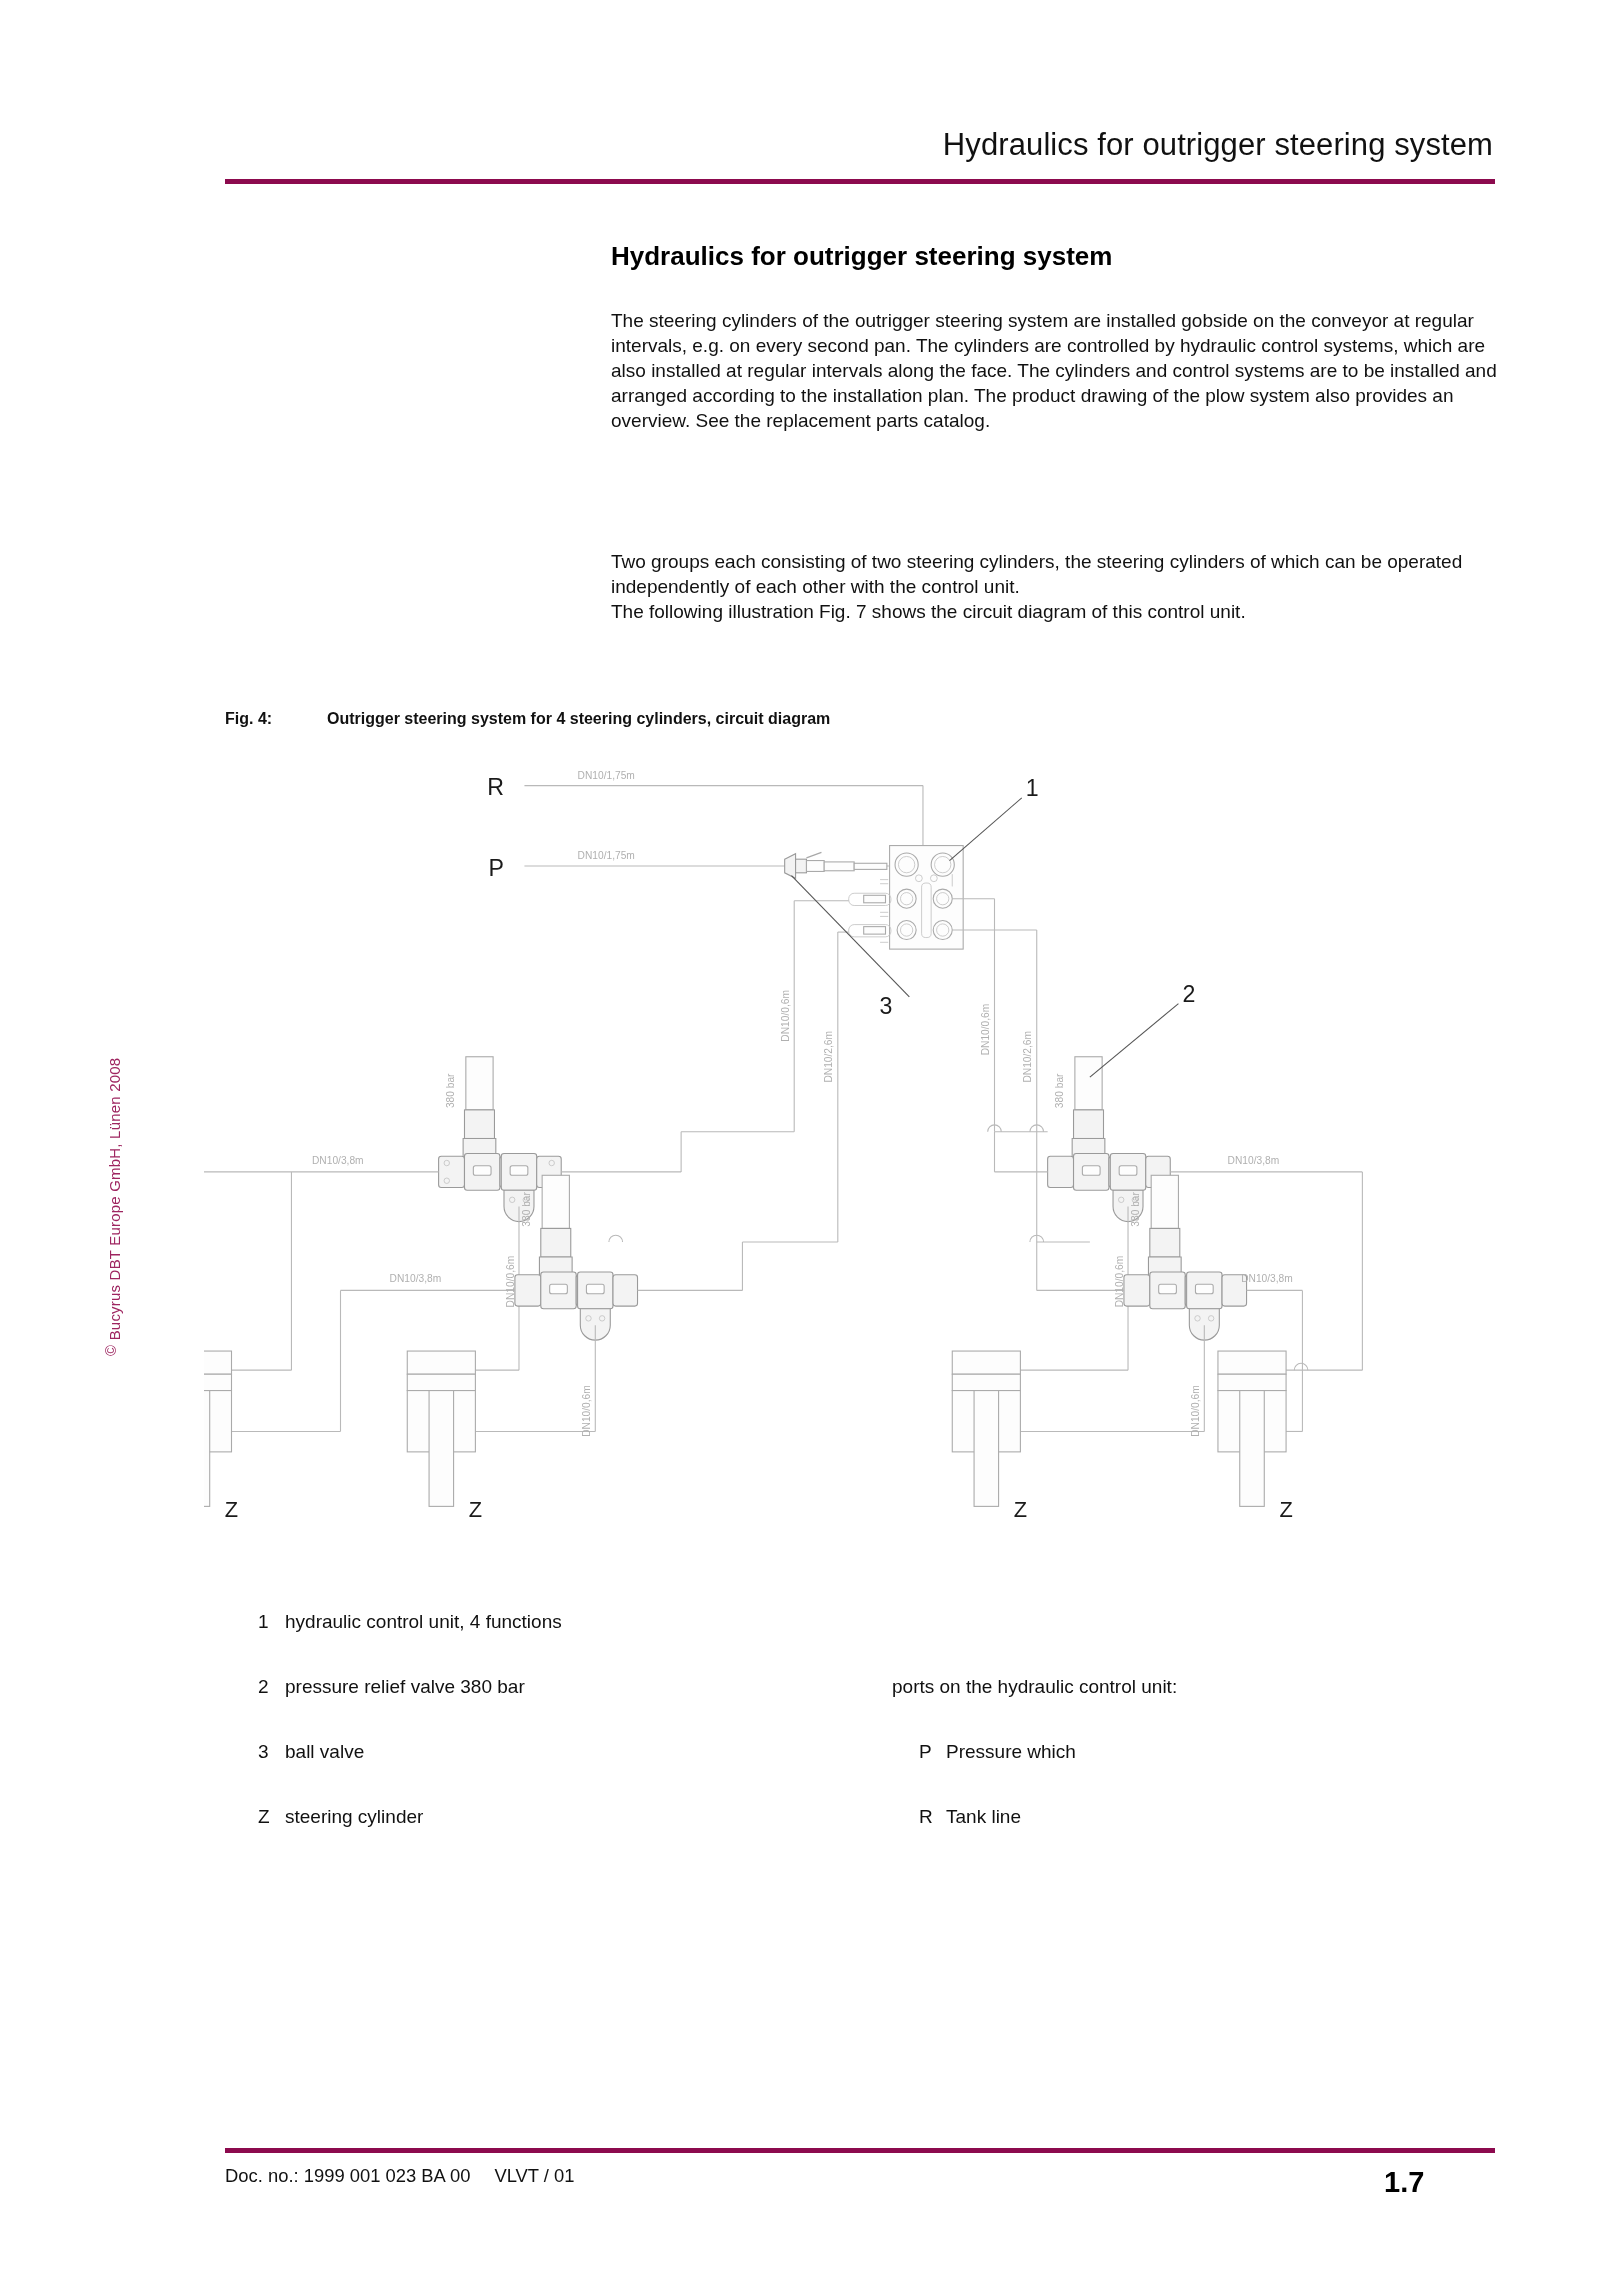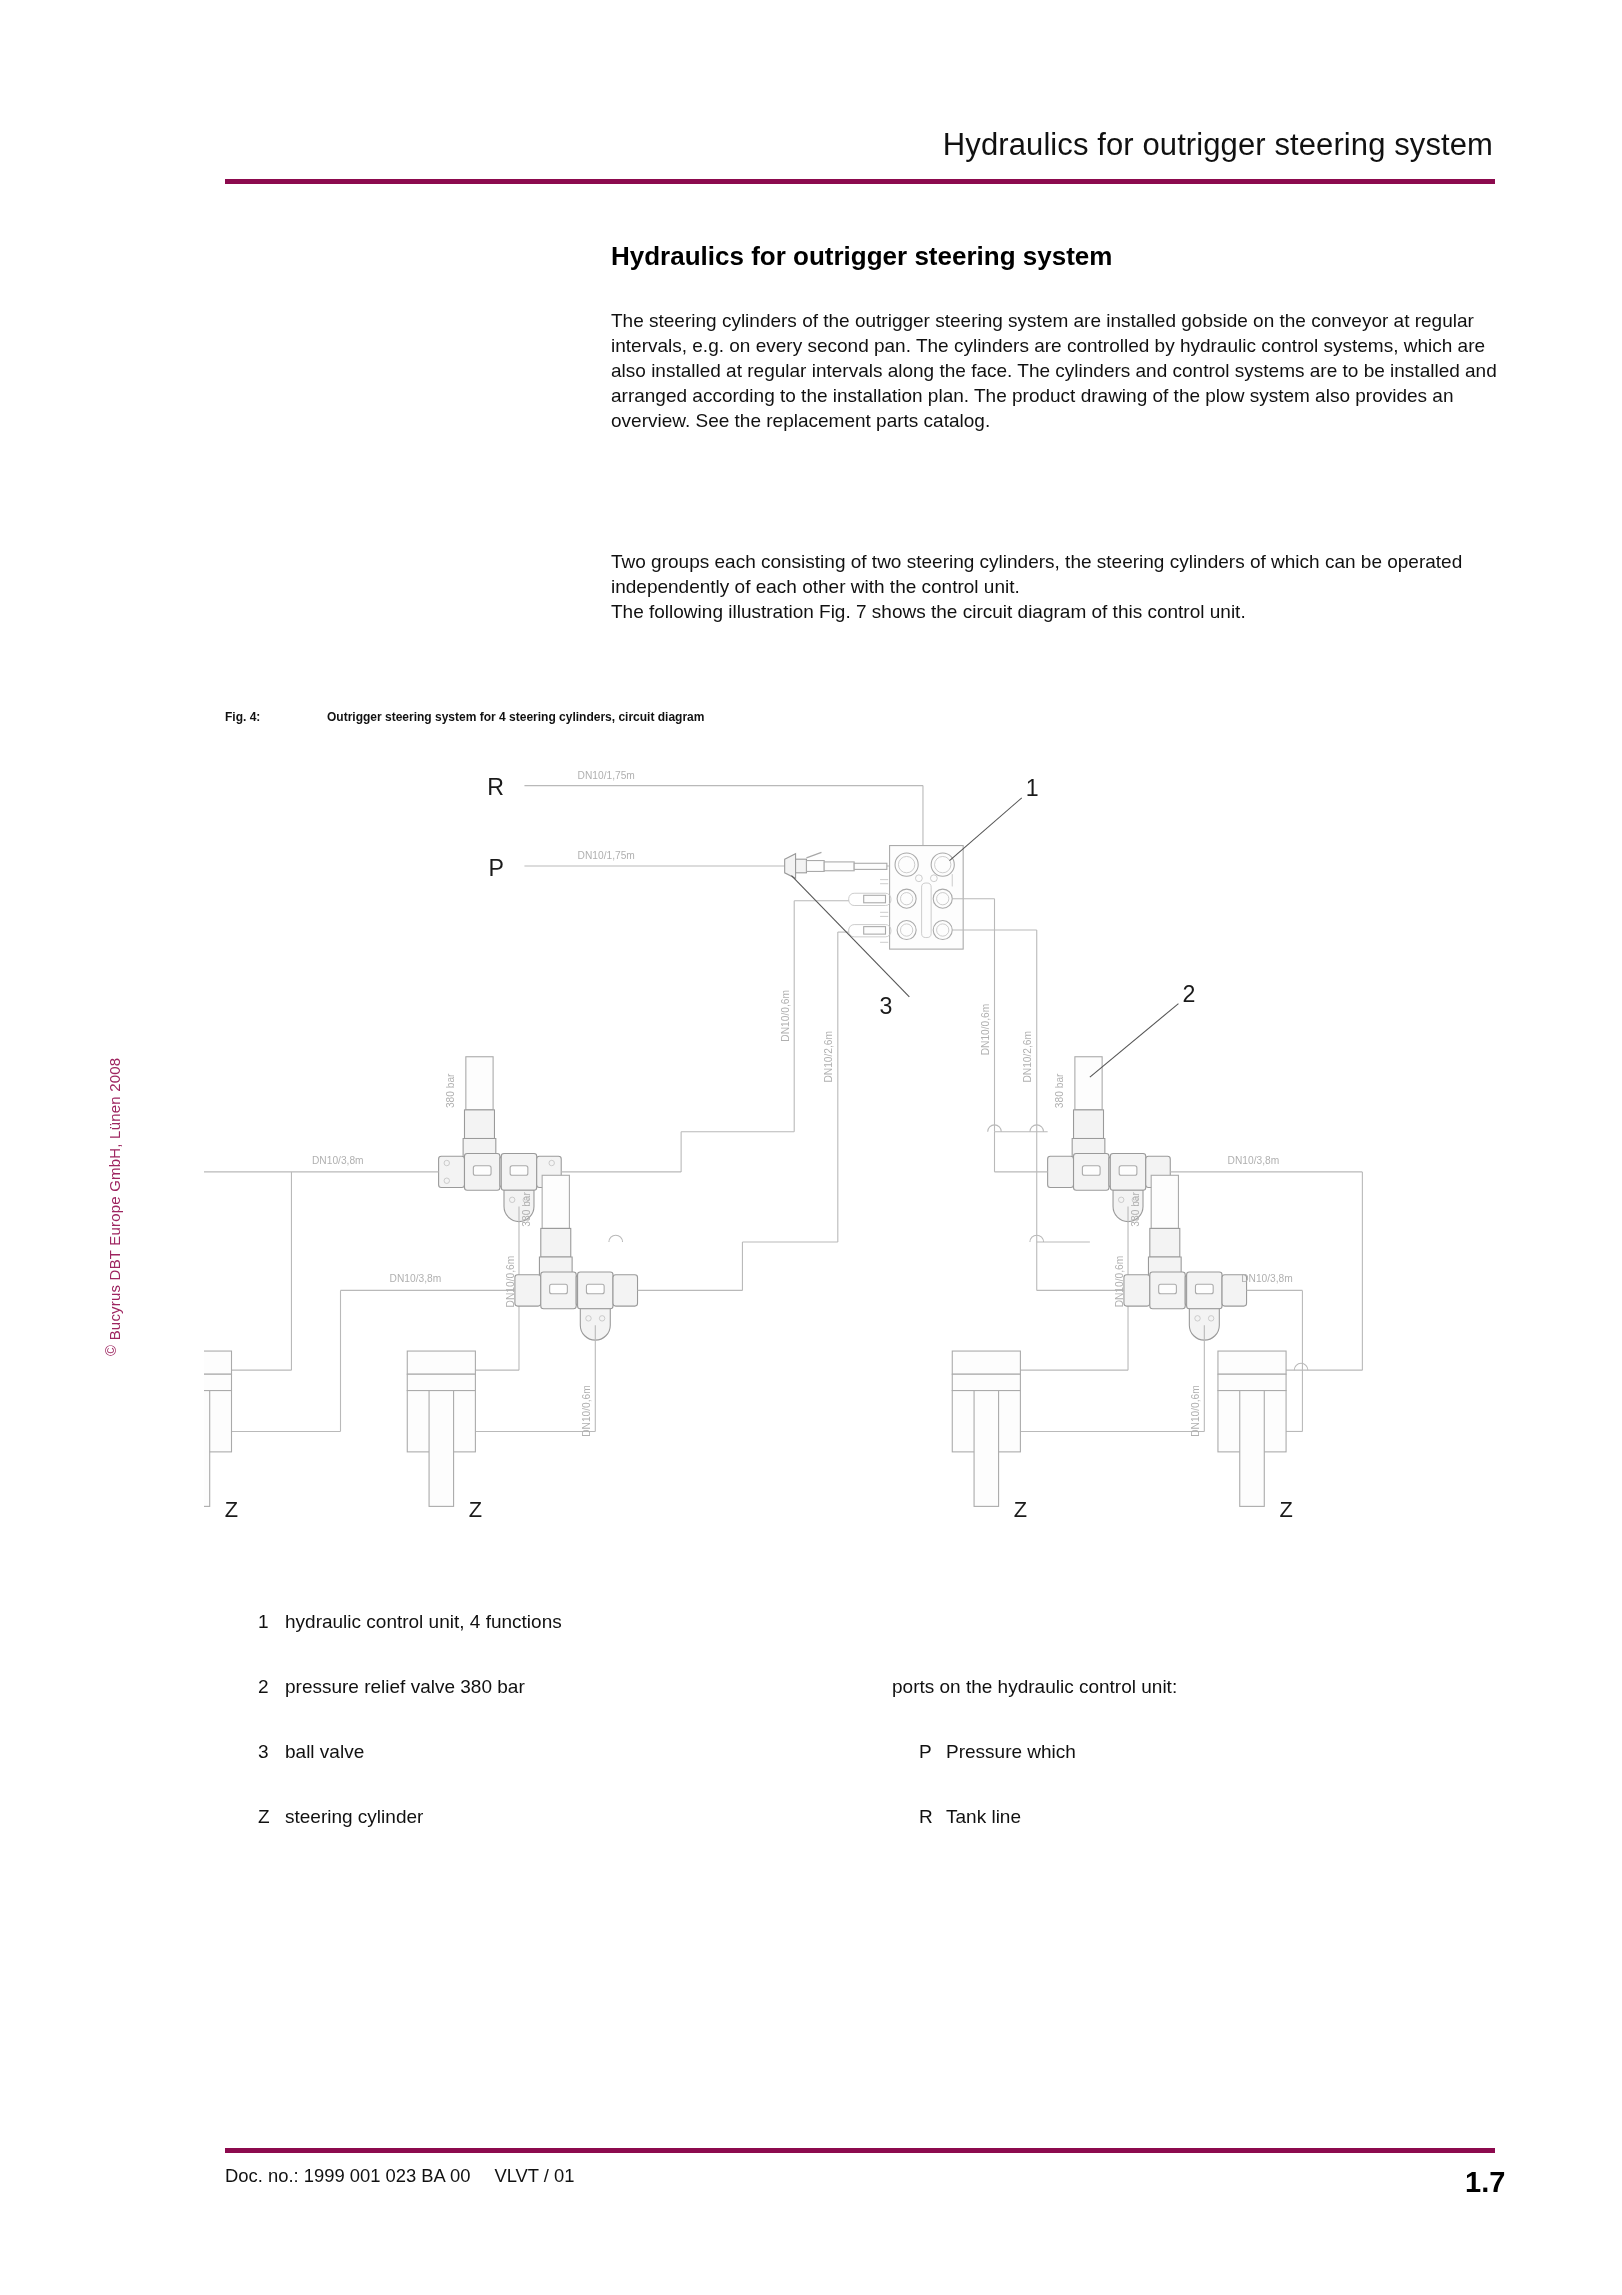--- a/index.html
+++ b/index.html
@@ -34,21 +34,21 @@
   .para{
     position:absolute;left:611px;width:893px;
     font-size:19px;line-height:25px;color:#111;
   }
   #para-1{top:308px;}
   #para-2{top:549px;}
 
   
   #fig-caption{
     position:absolute;left:225px;top:710px;width:1090px;
-    font-size:12px;font-weight:bold;color:#111;
+    font-size:16px;font-weight:bold;color:#111;
   }
   #fig-caption .figlabel{display:inline-block;width:102px;}
 
   
   #diagram{
     position:absolute;left:204px;top:757px;width:1363px;height:763px;
   }
   #diagram svg{display:block;}
 
   
@@ -67,21 +67,21 @@
   #footer-rule{
     position:absolute;left:225px;top:2148px;width:1270px;height:4.8px;
     background:#8c0a4e;
   }
   #footer-left{
     position:absolute;left:225px;top:2165px;font-size:18.4px;color:#111;
     white-space:nowrap;
   }
   #footer-left .docno{display:inline-block;margin-right:24px;}
   #page-number{
-    position:absolute;left:1465px;top:2166px;width:109px;
+    position:absolute;left:1384px;top:2166px;width:109px;
     font-size:29px;font-weight:bold;color:#000;text-align:left;
   }
 </style>
 </head>
 <body>
 
 <div id="header-title">Hydraulics for outrigger steering system</div>
 <div id="header-rule"></div>
 
 <div id="copyright-vertical">

